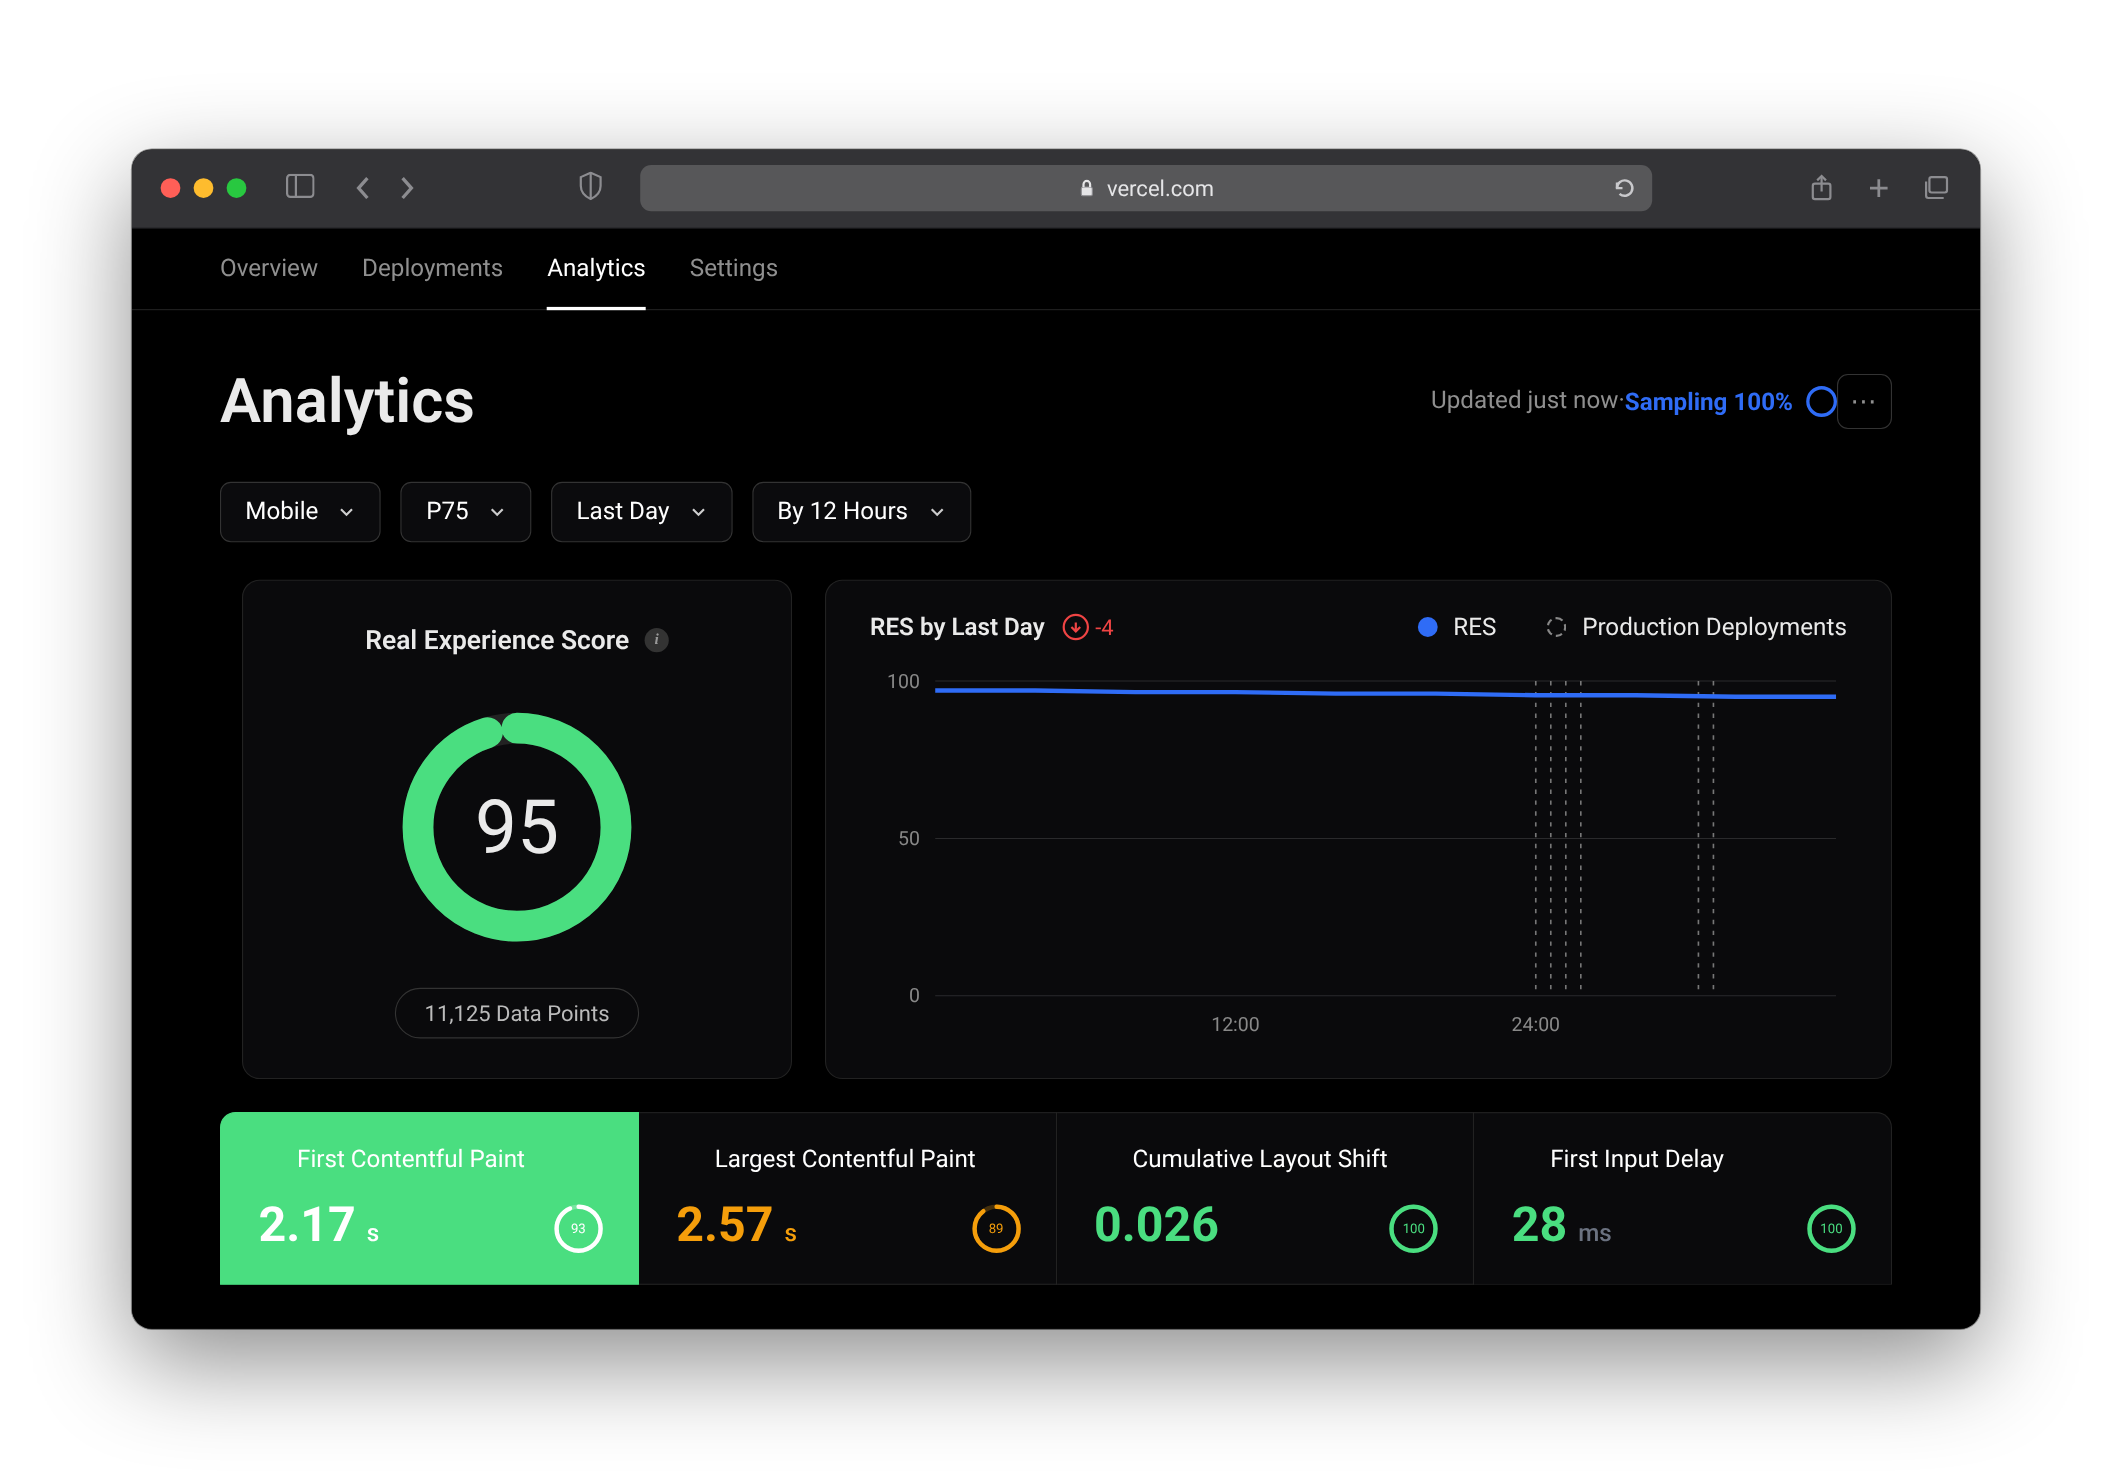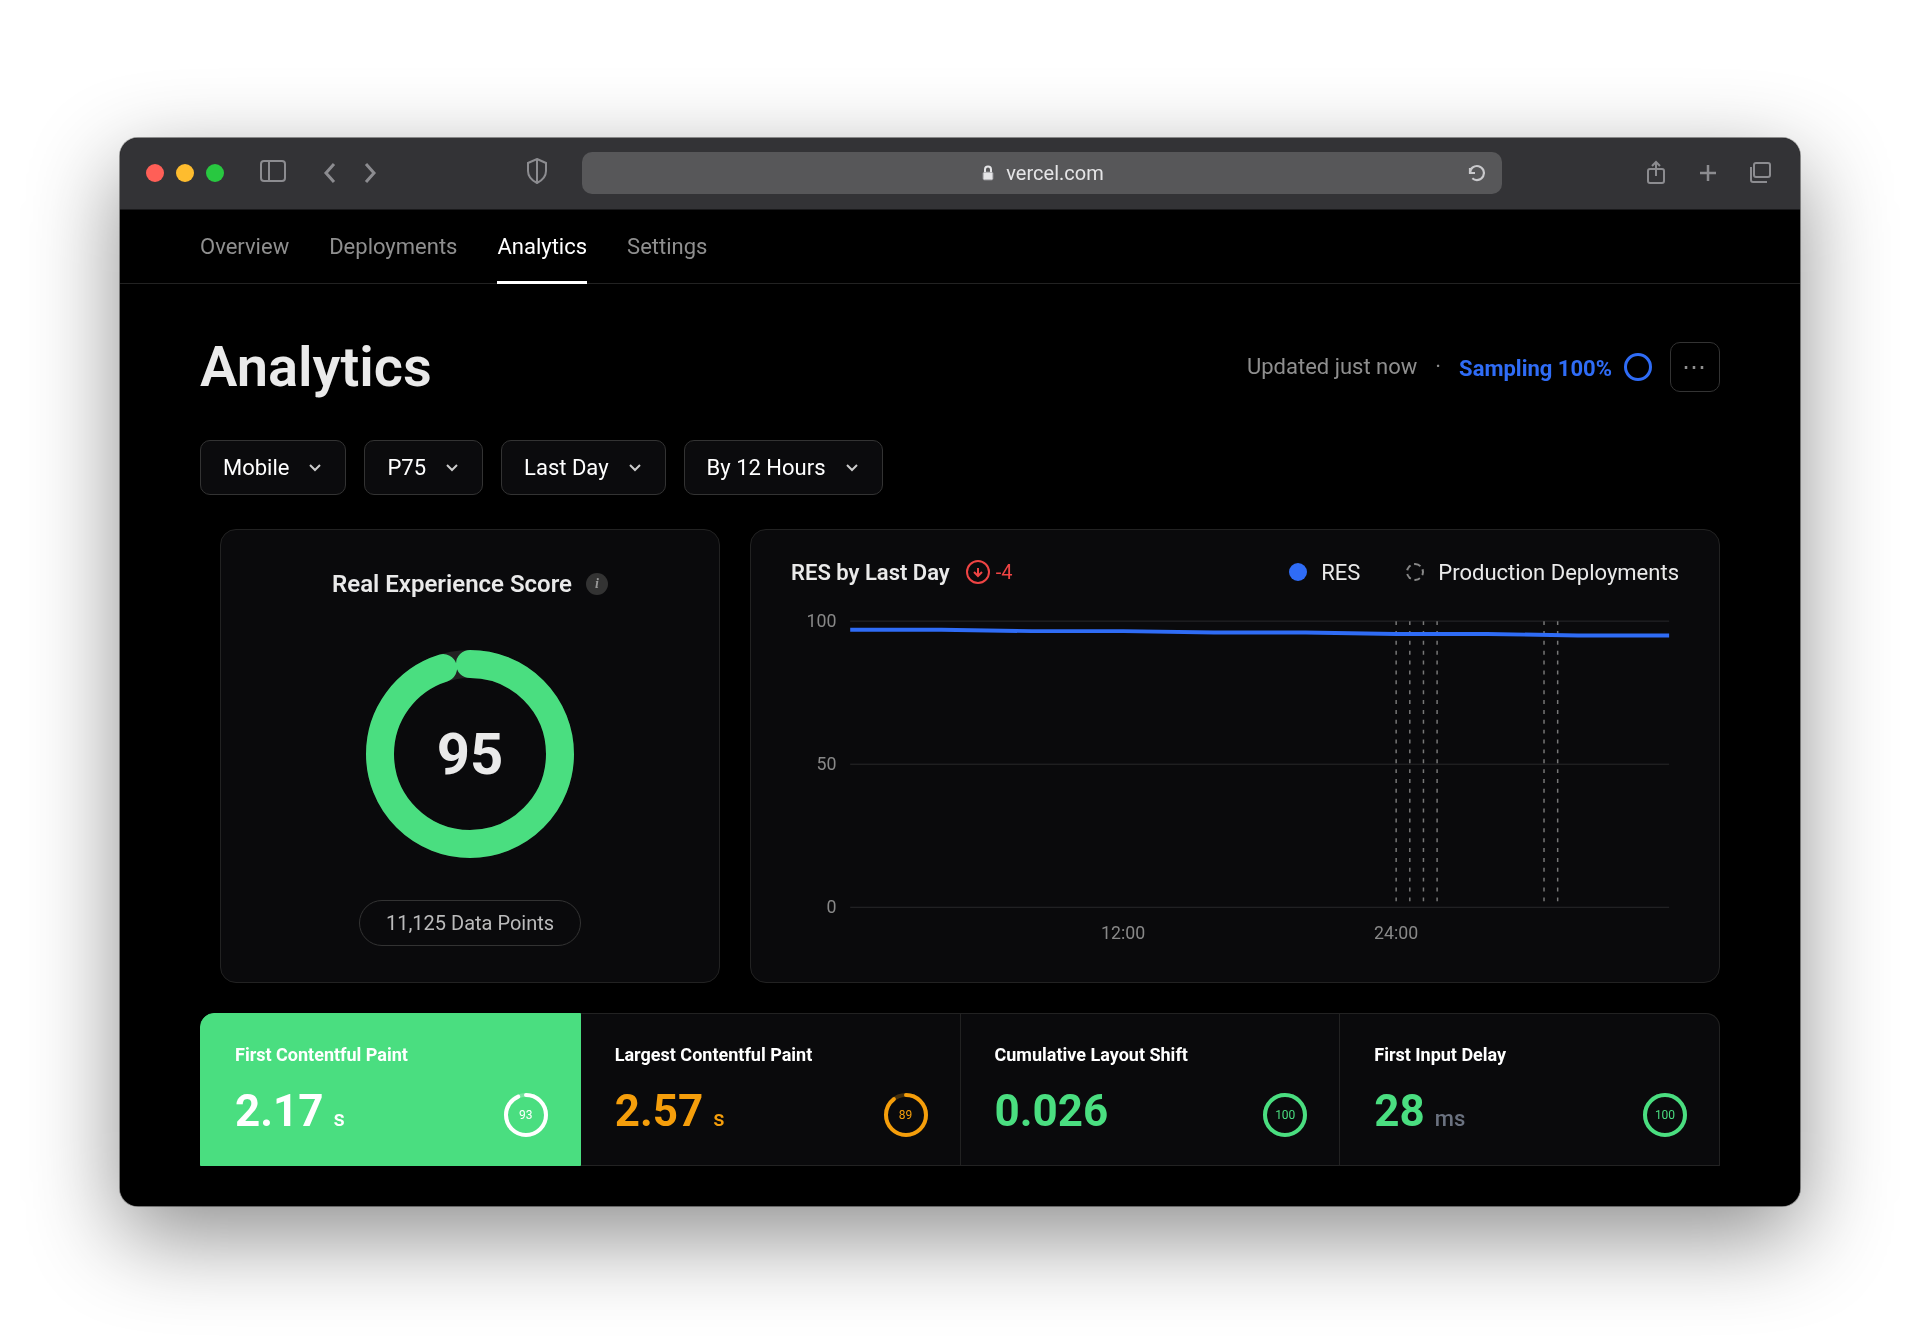--- a/index.html
+++ b/index.html
@@ -49,21 +49,21 @@
   .chrome-right div{width:28px;height:28px;display:flex;align-items:center;justify-content:center;}
 
   
   .page{background:var(--bg);color:var(--text);padding:0 0 40px;}
   .tabs{display:flex;gap:40px;padding:24px 80px 0;border-bottom:1px solid #222;}
   .tab{color:var(--text-dim);font-size:22px;padding:0 0 22px;cursor:pointer;}
   .tab.active{color:#fff;border-bottom:3px solid #fff;margin-bottom:-1px;}
 
   .header{display:flex;align-items:center;padding:50px 80px 40px;}
   .header h1{font-size:56px;font-weight:600;margin:0;}
-  .header-right{margin-left:auto;display:flex;align-items:center;gap:18px;font-size:22px;}
+  .header-right{margin-left:auto;display:flex;align-items:center;gap:0;font-size:22px;}
   .updated{color:var(--text-dim);}
   .dot{color:var(--text-dim);}
   .sampling{color:var(--blue);font-weight:700;display:flex;align-items:flex-end;gap:12px;}
   .sampling-ring{width:28px;height:28px;border:3px solid var(--blue);border-radius:50%;}
   .more-btn{width:50px;height:50px;border:1px solid #333;border-radius:10px;display:flex;align-items:center;justify-content:center;color:var(--text-dim);font-size:24px;letter-spacing:2px;}
 
   .filters{display:flex;gap:18px;padding:0 80px 34px;}
   .select{
     border:1px solid #333;background:#0b0b0d;border-radius:10px;
     padding:14px 22px;font-size:22px;color:#fff;display:flex;align-items:center;gap:18px;cursor:pointer;
@@ -72,21 +72,21 @@
 
   .grid{display:flex;gap:30px;padding:0 80px;align-items:stretch;margin-left:20px;}
 
   .card{border:1px solid var(--panel-border);background:#0a0a0c;border-radius:16px;}
 
   .score-card{width:500px;padding:40px 30px 36px;display:flex;flex-direction:column;align-items:center;}
   .score-title{display:flex;align-items:center;gap:14px;font-size:24px;font-weight:600;}
   .info-dot{width:22px;height:22px;border-radius:50%;background:#333;display:flex;align-items:center;justify-content:center;color:#999;font-size:14px;font-style:italic;font-weight:700;font-family:Georgia,serif;}
   .gauge{position:relative;width:220px;height:220px;margin:46px 0 36px;}
   .gauge svg{transform:rotate(-90deg);}
-  .gauge-val{position:absolute;inset:0;display:flex;align-items:center;justify-content:center;font-size:58px;font-weight:700;}
+  .gauge-val{position:absolute;inset:0;display:flex;align-items:center;justify-content:center;font-size:68px;font-weight:400;}
   .data-points{border:1px solid #333;border-radius:999px;padding:10px 26px;color:#bbb;font-size:20px;}
 
   .chart-card{flex:1;padding:30px 40px 20px;display:flex;flex-direction:column;}
   .chart-head{display:flex;align-items:center;font-size:22px;gap:16px;}
   .delta{display:flex;align-items:center;gap:6px;color:var(--red);font-size:20px;}
   .delta-circle{width:24px;height:24px;border:2px solid var(--red);border-radius:50%;display:flex;align-items:center;justify-content:center;}
   .legend{margin-left:auto;display:flex;align-items:center;gap:14px;color:var(--text);}
   .legend .swatch{width:18px;height:18px;border-radius:50%;}
   .swatch.res{background:var(--blue);}
   .swatch.deploy{border:2px dashed #888;width:18px;height:18px;border-radius:50%;}
@@ -98,21 +98,21 @@
   .deploy-line{stroke:#777;stroke-width:1.5;stroke-dasharray:4 6;}
   .x-label{fill:#888;font-size:18px;}
 
   .metrics{display:flex;gap:0;padding:30px 80px 0;}
   .metric{flex:1;border:1px solid #222;background:#0a0a0c;padding:30px 34px 28px;position:relative;border-radius:0;}
   .metric+.metric{border-left:none;}
   .metric:first-child{border-radius:14px 0 0 0;}
   .metric:last-child{border-radius:0 14px 0 0;}
   .metric.active{background:var(--green);color:#063;border-color:var(--green);}
   .metric.active .m-name,.metric.active .m-val,.metric.active .m-unit{color:#fff;}
-  .m-name{font-size:18px;font-weight:700;color:#fff;}
+  .m-name{font-size:22px;font-weight:400;color:#fff;margin-left:35px;}
   .m-row{display:flex;align-items:baseline;gap:10px;margin-top:20px;}
   .m-val{font-size:44px;font-weight:700;}
   .m-unit{font-size:22px;color:var(--text-dim);font-weight:500;}
   .metric.orange .m-val,.metric.orange .m-unit{color:var(--orange);}
   .metric.green .m-val{color:var(--green);}
   .metric.green .m-unit{color:#6b7280;}
   .m-ring{position:absolute;right:30px;bottom:26px;width:48px;height:48px;}
   .m-ring svg{transform:rotate(-90deg);}
   .m-ring .ring-val{position:absolute;inset:0;display:flex;align-items:center;justify-content:center;font-size:12px;}
 </style>

